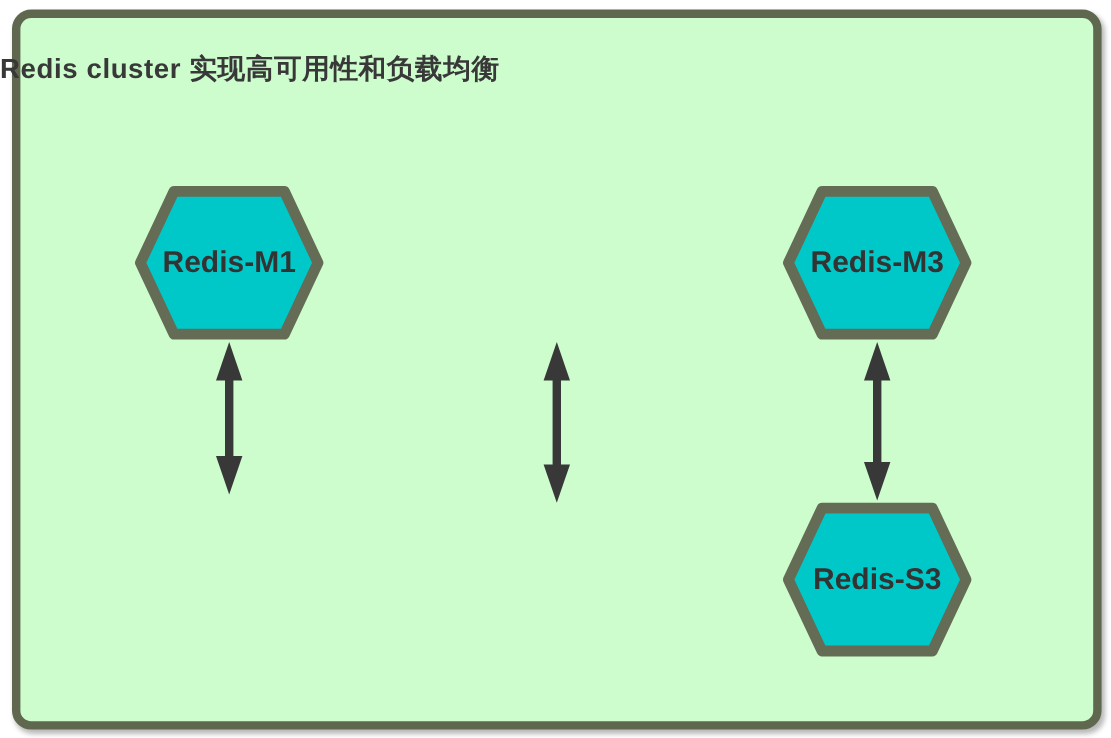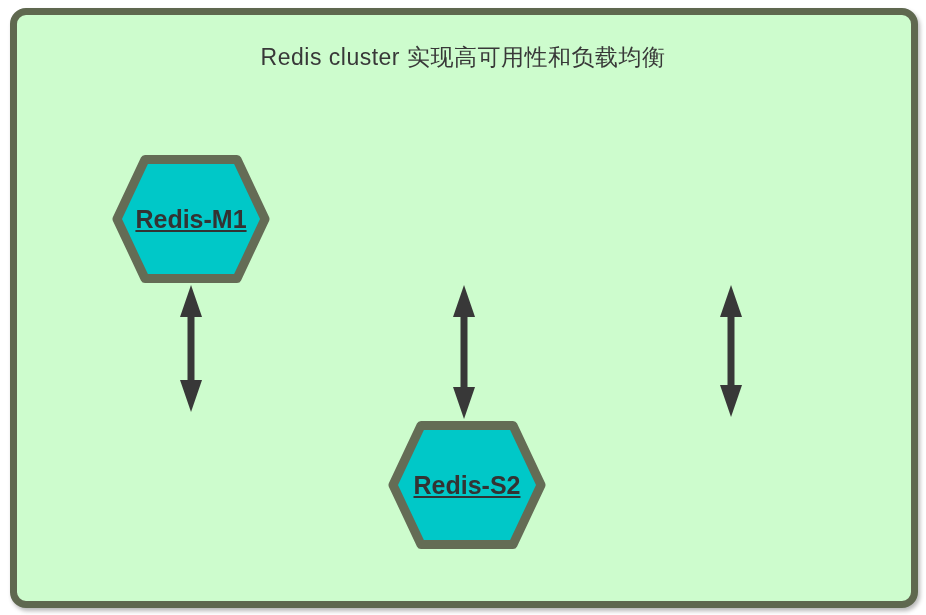--- a/index.html
+++ b/index.html
@@ -28,23 +28,23 @@
     position:absolute;
     left:10px;top:8px;width:908px;height:600px;
     background:var(--container_fill);
     border:7px solid var(--container_border);
     border-radius:16px;
     box-shadow:2px 3px 4px rgba(0,0,0,0.28);
   }
   .diagram-title{
     position:absolute;
     left:0;top:42px;width:926px;
-    text-align:center;
+    text-align:left;
     font-size:23px;
-    font-weight:normal;
+    font-weight:bold;
     color:var(--title_color);
     letter-spacing:0.5px;
   }
   .hex{
     position:absolute;
     width:158px;height:130px;
   }
   .hex svg{
     position:absolute;left:0;top:0;width:100%;height:100%;
     overflow:visible;
@@ -54,21 +54,20 @@
     stroke:var(--hex_border);
     stroke-width:9;
     stroke-linejoin:round;
   }
   .hex-label{
     position:absolute;inset:0;
     display:flex;align-items:center;justify-content:center;
     font-size:25px;
     font-weight:bold;
     color:var(--text_color);
-    text-decoration:underline;
   }
   .edge{
     position:absolute;
     width:26px;
     overflow:visible;
   }
   .edge line{
     stroke:var(--arrow_color);
     stroke-width:7;
   }
@@ -86,29 +85,35 @@
   <div class="diagram-title">Redis cluster 实现高可用性和负载均衡</div>
 
   <div class="hex" style="left:112px;top:154px;">
     <svg viewBox="0 0 158 130" aria-hidden="true">
       <polygon points="5,65 33,5.5 125,5.5 153,65 125,124.5 33,124.5"></polygon>
     </svg>
     <span class="hex-label">Redis-M1</span>
   </div>
 
 
-
-
-  <div class="hex" style="left:388px;top:420px;">
+  <div class="hex" style="left:652px;top:154px;">
     <svg viewBox="0 0 158 130" aria-hidden="true">
       <polygon points="5,65 33,5.5 125,5.5 153,65 125,124.5 33,124.5"></polygon>
     </svg>
-    <span class="hex-label">Redis-S2</span>
+    <span class="hex-label">Redis-M3</span>
   </div>
 
+
+
+  <div class="hex" style="left:652px;top:418px;">
+    <svg viewBox="0 0 158 130" aria-hidden="true">
+      <polygon points="5,65 33,5.5 125,5.5 153,65 125,124.5 33,124.5"></polygon>
+    </svg>
+    <span class="hex-label">Redis-S3</span>
+  </div>
 
   <svg class="edge" style="left:178px;top:284px;height:129px;" width="26" height="129" viewBox="0 0 26 129" aria-hidden="true">
     <line x1="13" y1="27" x2="13" y2="102"></line>
     <polygon points="13,1 24,33 2,33"></polygon>
     <polygon points="13,128 24,96 2,96"></polygon>
   </svg>
 
   <svg class="edge" style="left:451px;top:284px;height:136px;" width="26" height="136" viewBox="0 0 26 136" aria-hidden="true">
     <line x1="13" y1="27" x2="13" y2="109"></line>
     <polygon points="13,1 24,33 2,33"></polygon>

